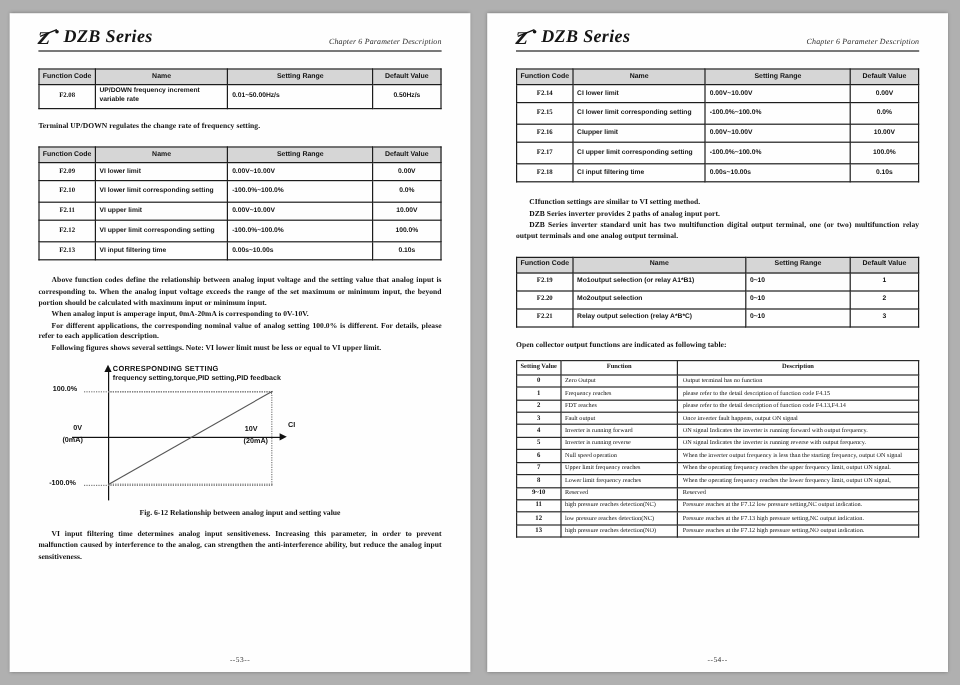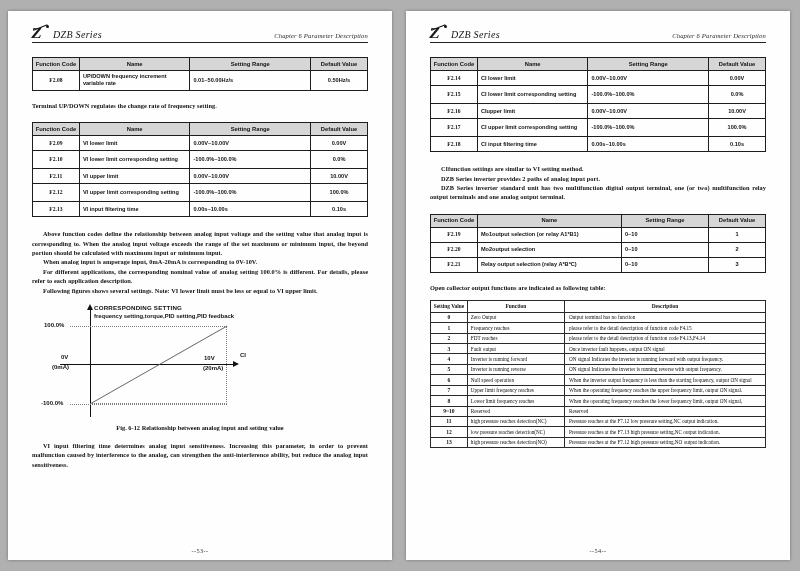--- a/index.html
+++ b/index.html
@@ -92,22 +92,22 @@
     left: 1px;
     top: 1px;
     width: 15px;
     height: 1.4px;
     background: #111;
     transform: rotate(-22deg);
   }
   .brand-name {
     font-family: "Liberation Serif", serif;
     font-style: italic;
-    font-weight: normal;
-    font-size: 10px;
+    font-weight: bold;
+    font-size: 15px;
     color: #151515;
     letter-spacing: 0.3px;
   }
   .chapter-label {
     font-family: "Liberation Serif", serif;
     font-style: italic;
     font-size: 6.6px;
     color: #2a2a2a;
     letter-spacing: 0.15px;
     padding-bottom: 1px;

